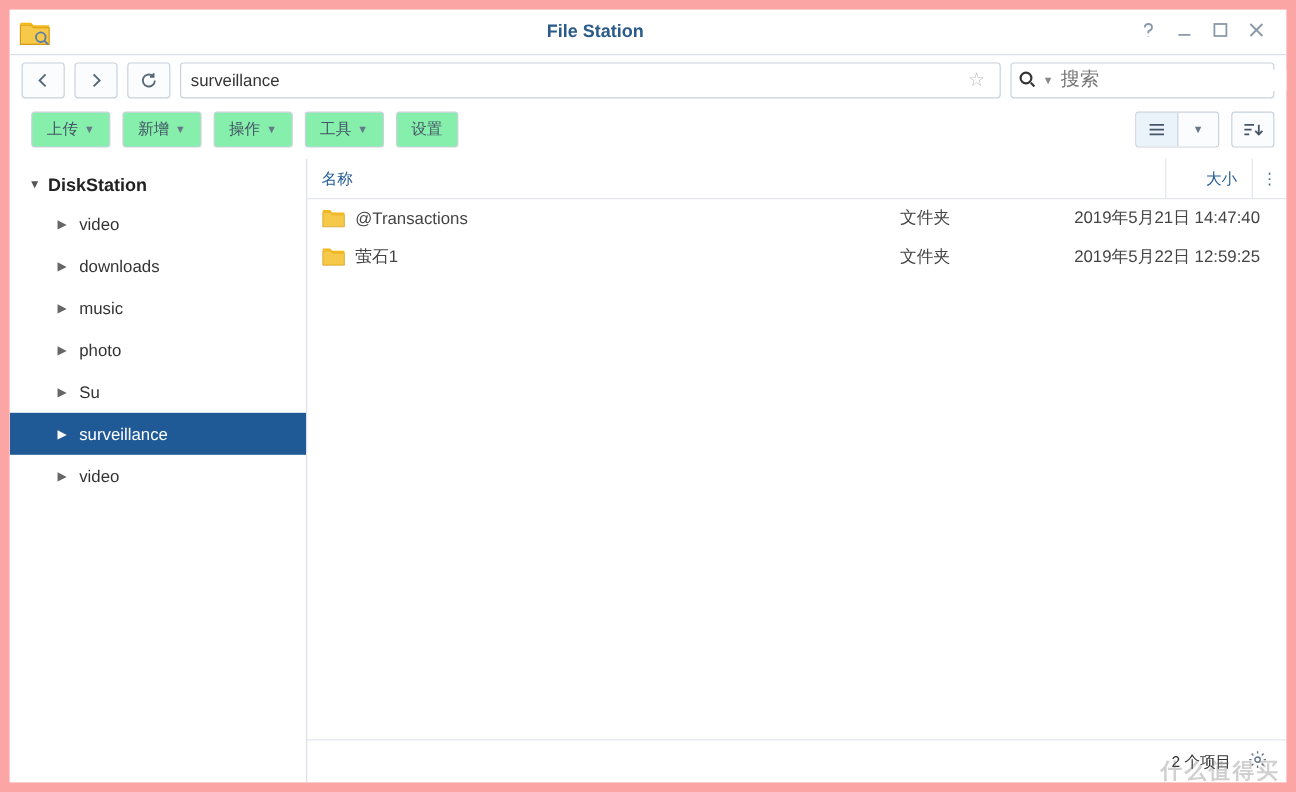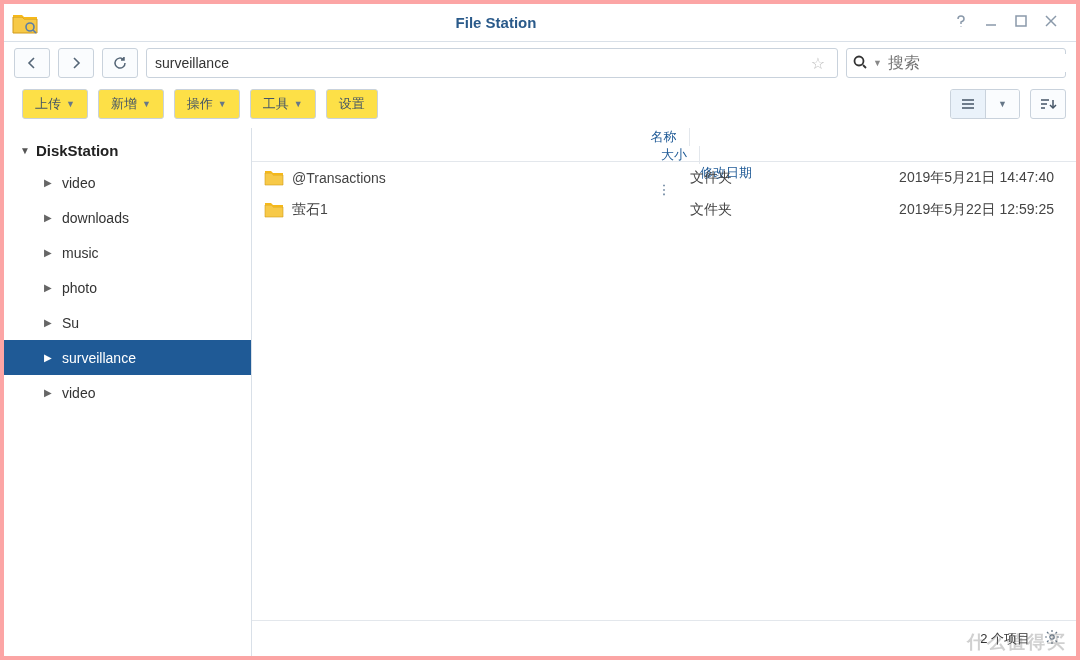--- a/index.html
+++ b/index.html
@@ -1,17 +1,17 @@
 <!DOCTYPE html>
 <html><head>
   <meta charset="utf-8">
   <style>
     * { box-sizing: border-box; margin: 0; padding: 0; }
     body { font-family: "Microsoft YaHei", "Segoe UI", Arial, sans-serif; font-size: 13px; background: #fff; }
-    .window { width: 1080px; height: 660px; border: 4px solid #fca5a5; display: flex; flex-direction: column; background: #fff; overflow: hidden; }
+    .window { width: 1080px; height: 660px; border: 8px solid #fca5a5; display: flex; flex-direction: column; background: #fff; overflow: hidden; }
     
     
     .titlebar { height: 38px; display: flex; align-items: center; padding: 0 10px 0 8px; border-bottom: 1px solid #d9e0e8; }
     .titlebar .app-icon { width: 26px; height: 24px; margin-right: 8px; }
     .titlebar .title { flex: 1; text-align: center; font-size: 15px; font-weight: bold; color: #2a5a8a; }
     .titlebar .win-btn { width: 30px; text-align: center; cursor: pointer; }
     .titlebar .win-btn svg { stroke: #8a99aa; }
     
     
     .navbar { height: 42px; display: flex; align-items: center; gap: 8px; padding: 6px 10px; }
@@ -20,53 +20,53 @@
     .address { flex: 1; height: 30px; border: 1px solid #c9d2dc; border-radius: 3px; display: flex; align-items: center; padding: 0 8px; }
     .address input { border: none; outline: none; flex: 1; font-size: 14px; color: #333; font-family: inherit; }
     .address .star { color: #bbb; font-size: 16px; padding: 0 4px; cursor: pointer; }
     .searchbox { width: 220px; height: 30px; border: 1px solid #c9d2dc; border-radius: 3px; display: flex; align-items: center; padding: 0 6px; gap: 6px; }
     .searchbox .mag { color: #445566; font-weight: bold; }
     .searchbox input { border: none; outline: none; flex: 1; font-size: 16px; color: #888; font-family: inherit; }
     .searchbox .dd { color: #888; font-size: 9px; cursor: pointer; }
     
     
     .toolbar { height: 44px; display: flex; align-items: center; gap: 10px; padding: 4px 10px 8px 18px; }
-    .tbtn { height: 30px; padding: 0 12px; border: 1px solid #c9d2dc; border-radius: 3px; background: #fde047; display: flex; align-items: center; gap: 5px; cursor: pointer; color: #445566; font-size: 13px; }
+    .tbtn { height: 30px; padding: 0 12px; border: 1px solid #c9d2dc; border-radius: 3px; background: #86efac; display: flex; align-items: center; gap: 5px; cursor: pointer; color: #445566; font-size: 13px; }
     .tbtn .caret { font-size: 9px; color: #667788; }
     .spacer { flex: 1; }
     .view-group { display: flex; border: 1px solid #c9d2dc; border-radius: 3px; overflow: hidden; }
     .view-group .vbtn { height: 28px; width: 34px; display: flex; align-items: center; justify-content: center; background: #fafcfe; cursor: pointer; color: #445566; }
     .view-group .vbtn.active { background: #eaf2fa; }
     .view-group .vbtn + .vbtn { border-left: 1px solid #c9d2dc; }
     .sort-btn { width: 36px; height: 30px; border: 1px solid #c9d2dc; border-radius: 3px; background: #fafcfe; display: flex; align-items: center; justify-content: center; cursor: pointer; }
     
     
     .main { flex: 1; display: flex; overflow: hidden; }
     .sidebar { width: 248px; border-right: 1px solid #d9e0e8; padding-top: 8px; overflow: auto; position: relative; }
     .tree-root { display: flex; align-items: center; padding: 6px 8px 6px 16px; font-weight: bold; font-size: 15px; color: #222; cursor: pointer; }
     .tree-root .arrow { margin-right: 6px; font-size: 10px; color: #555; }
     .tree-item { display: flex; align-items: center; height: 35px; padding-left: 40px; font-size: 14px; color: #333; cursor: pointer; }
     .tree-item .arrow { margin-right: 10px; font-size: 10px; color: #666; width: 8px; }
     .tree-item.selected { background: #1f5a96; color: #fff; }
     .tree-item.selected .arrow { color: #fff; }
     
     .content { flex: 1; display: flex; flex-direction: column; }
-    .grid-header { display: flex; height: 34px; align-items: center; border-bottom: 1px solid #e3e7ec; color: #1f5a96; font-size: 13px; flex-direction: column; }
+    .grid-header { display: flex; height: 34px; align-items: center; border-bottom: 1px solid #e3e7ec; color: #1f5a96; font-size: 13px; }
     .grid-header .col { padding: 0 12px; border-right: 1px solid #e3e7ec; height: 100%; display: flex; align-items: center; }
     .grid-header .col-name { flex: 1; }
     .grid-header .col-size { width: 72px; justify-content: flex-end; }
     .grid-header .col-type { width: 130px; }
     .grid-header .col-date { width: 200px; justify-content: flex-end; border-right: none; }
     .grid-header .col-menu { width: 28px; display: flex; align-items: center; justify-content: center; cursor: pointer; color: #4a6a8a; }
     .grid-body { flex: 1; overflow: auto; }
     .row { display: flex; height: 32px; align-items: center; font-size: 14px; color: #444; cursor: pointer; gap: 40px; }
     .row .cell { padding: 0 12px; }
     .row .cell-name { flex: 1; display: flex; align-items: center; gap: 8px; }
     .row .cell-size { width: 72px; text-align: right; }
-    .row .cell-type { width: 130px; }
+    .row .cell-type { width: 130px; text-align: right; }
     .row .cell-date { width: 228px; text-align: right; padding-right: 22px; }
     .folder-icon { width: 20px; height: 16px; display: inline-block; }
     .statusbar { height: 36px; border-top: 1px solid #e3e7ec; display: flex; align-items: center; justify-content: flex-end; padding: 0 16px; color: #333; font-size: 13px; gap: 14px; margin-top: 28px; }
     .statusbar .gear { color: #667788; cursor: pointer; }
     .watermark { position: absolute; right: 13px; bottom: 6px; font-size: 18px; color: rgba(120,120,120,0.35); letter-spacing: 2px; pointer-events: none; font-weight: bold; }
   </style>
 </head>
 <body>
 
 <div class="window">
@@ -215,21 +215,20 @@
           <div class="tree-item">
             <span class="arrow">▶</span>
             <span>video</span>
           </div>
         </div>
     </div>
     <div class="content">
       <div class="grid-header">
         <div class="col col-name">名称</div>
         <div class="col col-size">大小</div>
-        <div class="col col-date">修改日期</div>
         <div class="col-menu">⋮</div>
       </div>
       <div class="grid-body" id="grid-body">
           <div class="row">
             <div class="cell cell-name">
               <span class="folder-icon"><svg viewBox="0 0 20 16" width="20" height="16">
                   <path d="M1 3 L1 15 L19 15 L19 5 L9 5 L7 3 Z" fill="#f7c948" stroke="#d19a1a" stroke-width="0.6"></path>
                   <path d="M1 3 L7 3 L9 5 L19 5 L19 3 L9 3 L7 1 L1 1 Z" fill="#f5b81a"></path>
                 </svg></span>
               <span>@Transactions</span>

